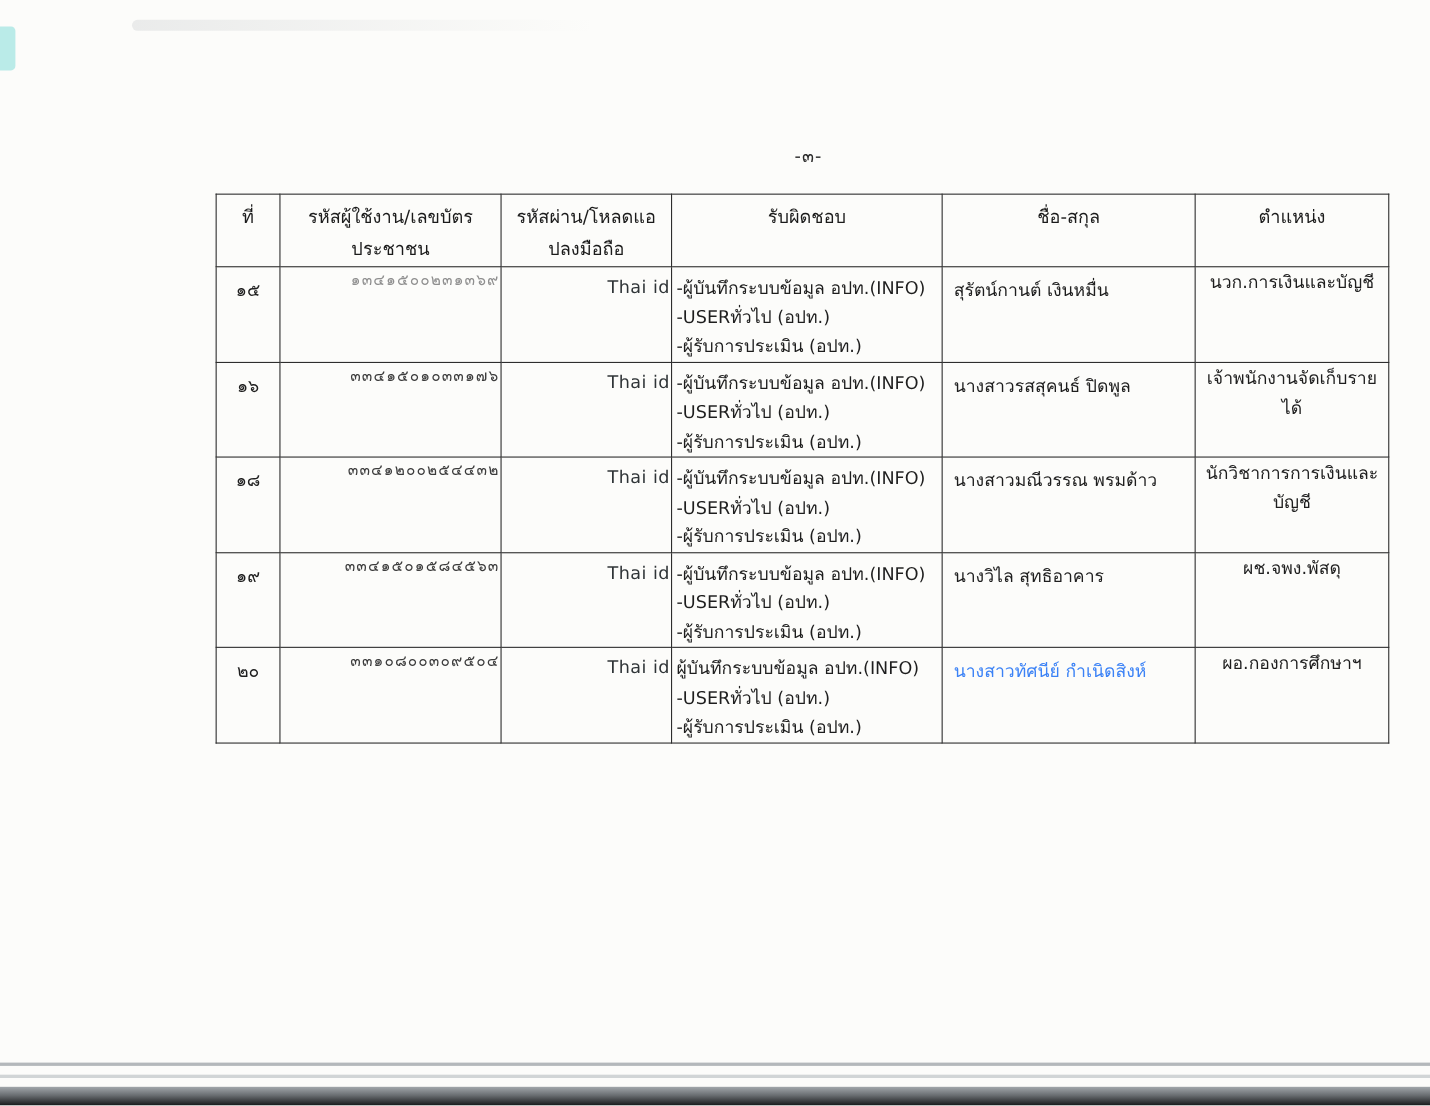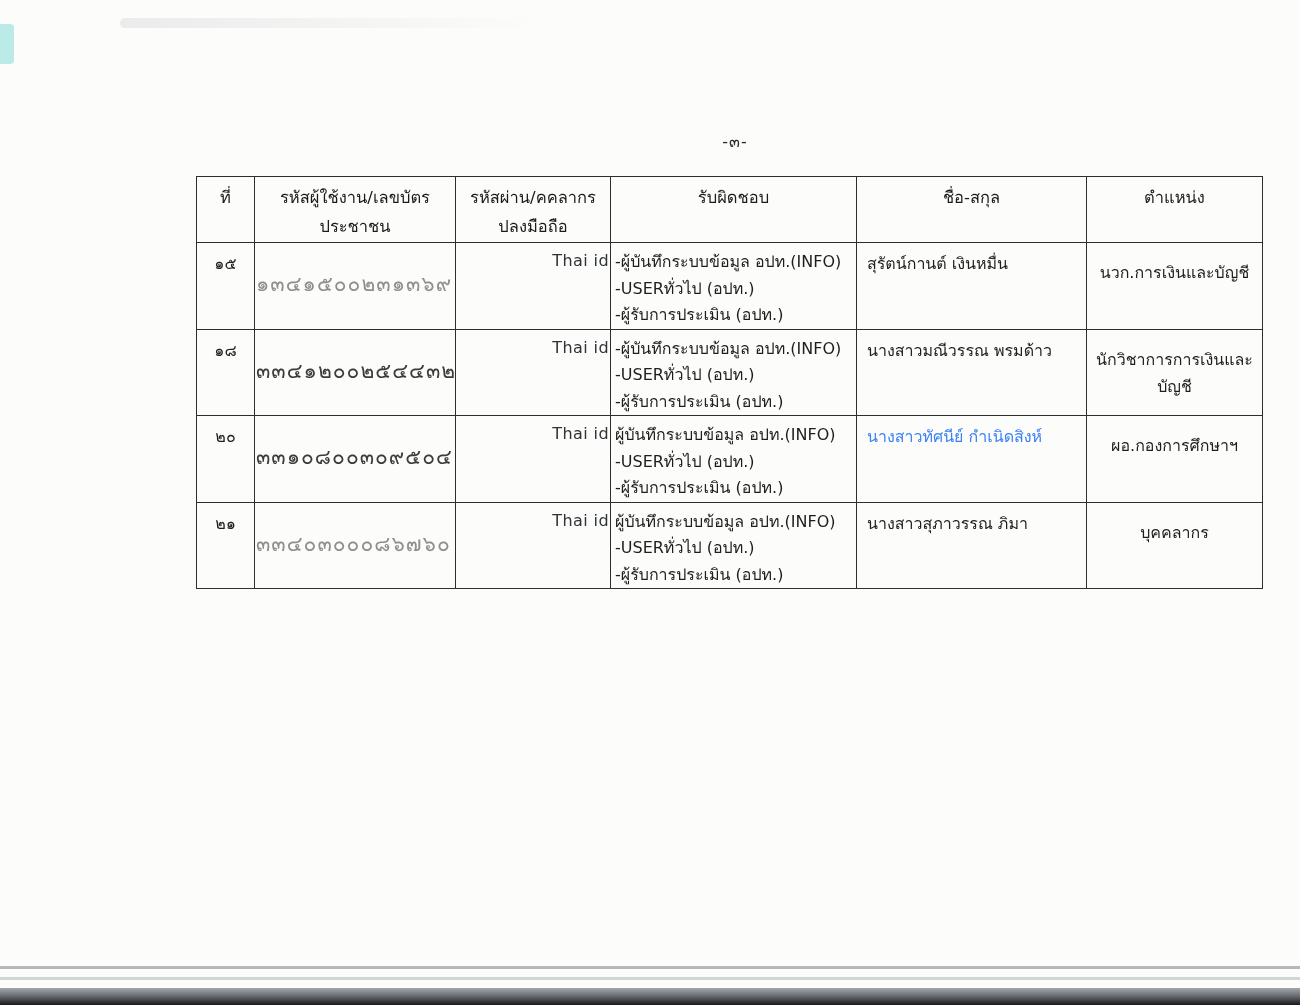--- a/index.html
+++ b/index.html
@@ -31,26 +31,26 @@
   #table-body tr:nth-child(3){height:78px;}
   #table-body tr:nth-child(4){height:79px;}
   #table-body tr:nth-child(5){height:79px;}
   #table-body tr:nth-child(6){height:101px;margin-left:31px;}
   #table-body tr:nth-child(7){height:81px;}
   .doc-table th{
     text-align:center;font-size:16.5px;padding-top:6px;color:#1b1b1b;
   }
   .hline{line-height:29px;}
   .c-no{text-align:center;padding-top:8px;font-size:16px;}
-  .c-id{text-align:left;padding-top:24px;font-size:21px;letter-spacing:1px;color:#3c3c3c;}
+  .c-id{text-align:right;padding-top:0;font-size:14px;letter-spacing:1px;color:#3c3c3c;}
   .c-pwd{text-align:right;padding-top:8px;font-size:16px;letter-spacing:0.4px;color:#2f3437;}
   .c-resp{padding:6px 4px 0 4px;font-size:16px;}
   .c-resp .rline{line-height:26.5px;white-space:nowrap;}
   .c-name{padding:8px 4px 0 10px;font-size:16px;white-space:nowrap;}
-  .c-pos{text-align:center;padding:16px 4px 0 4px;font-size:16px;}
+  .c-pos{text-align:center;padding:0 4px 0 4px;font-size:16px;}
   .c-pos .pline{line-height:27px;}
   .muted{color:#8f8f8f;}
   .muted-name{color:#3b82f6;}
 
   
   .corner-mark{
     position:absolute;left:0;top:24px;width:14px;height:40px;
     border-radius:0 4px 4px 0;opacity:0.9;
   }
   .scan-line-1{position:absolute;left:0;top:966px;width:100%;height:3px;}
@@ -84,21 +84,21 @@
   <thead>
     <tr id="header-row">
         <th>
           <div class="hline">ที่</div>
         </th>
         <th>
           <div class="hline">รหัสผู้ใช้งาน/เลขบัตร</div>
           <div class="hline">ประชาชน</div>
         </th>
         <th>
-          <div class="hline">รหัสผ่าน/คคลากร</div>
+          <div class="hline">รหัสผ่าน/โหลดแอ</div>
           <div class="hline">ปลงมือถือ</div>
         </th>
         <th>
           <div class="hline">รับผิดชอบ</div>
         </th>
         <th>
           <div class="hline">ชื่อ-สกุล</div>
         </th>
         <th>
           <div class="hline">ตำแหน่ง</div>
@@ -114,60 +114,74 @@
           <div class="rline">-ผู้บันทึกระบบข้อมูล อปท.(INFO)</div>
           <div class="rline">-USERทั่วไป (อปท.)</div>
           <div class="rline">-ผู้รับการประเมิน (อปท.)</div>
         </td>
         <td class="c-name">สุรัตน์กานต์ เงินหมื่น</td>
         <td class="c-pos">
           <div class="pline">นวก.การเงินและบัญชี</div>
         </td>
       </tr>
       <tr>
+        <td class="c-no">๑๖</td>
+        <td class="c-id">๓๓๔๑๕๐๑๐๓๓๑๗๖</td>
+        <td class="c-pwd">Thai id</td>
+        <td class="c-resp">
+          <div class="rline">-ผู้บันทึกระบบข้อมูล อปท.(INFO)</div>
+          <div class="rline">-USERทั่วไป (อปท.)</div>
+          <div class="rline">-ผู้รับการประเมิน (อปท.)</div>
+        </td>
+        <td class="c-name">นางสาวรสสุคนธ์  ปิดพูล</td>
+        <td class="c-pos">
+          <div class="pline">เจ้าพนักงานจัดเก็บรายได้</div>
+        </td>
+      </tr>
+      <tr>
         <td class="c-no">๑๘</td>
         <td class="c-id">๓๓๔๑๒๐๐๒๕๔๔๓๒</td>
         <td class="c-pwd">Thai id</td>
         <td class="c-resp">
           <div class="rline">-ผู้บันทึกระบบข้อมูล อปท.(INFO)</div>
           <div class="rline">-USERทั่วไป (อปท.)</div>
           <div class="rline">-ผู้รับการประเมิน (อปท.)</div>
         </td>
         <td class="c-name">นางสาวมณีวรรณ  พรมด้าว</td>
         <td class="c-pos">
           <div class="pline">นักวิชาการการเงินและ</div>
           <div class="pline">บัญชี</div>
+        </td>
+      </tr>
+      <tr>
+        <td class="c-no">๑๙</td>
+        <td class="c-id">๓๓๔๑๕๐๑๕๘๔๕๖๓</td>
+        <td class="c-pwd">Thai id</td>
+        <td class="c-resp">
+          <div class="rline">-ผู้บันทึกระบบข้อมูล อปท.(INFO)</div>
+          <div class="rline">-USERทั่วไป (อปท.)</div>
+          <div class="rline">-ผู้รับการประเมิน (อปท.)</div>
+        </td>
+        <td class="c-name">นางวิไล  สุทธิอาคาร</td>
+        <td class="c-pos">
+          <div class="pline">ผช.จพง.พัสดุ</div>
         </td>
       </tr>
       <tr>
         <td class="c-no">๒๐</td>
         <td class="c-id">๓๓๑๐๘๐๐๓๐๙๕๐๔</td>
         <td class="c-pwd">Thai id</td>
         <td class="c-resp">
           <div class="rline">ผู้บันทึกระบบข้อมูล อปท.(INFO)</div>
           <div class="rline">-USERทั่วไป (อปท.)</div>
           <div class="rline">-ผู้รับการประเมิน (อปท.)</div>
         </td>
         <td class="c-name muted-name">นางสาวทัศนีย์  กำเนิดสิงห์</td>
         <td class="c-pos">
           <div class="pline">ผอ.กองการศึกษาฯ</div>
         </td>
       </tr>
-      <tr>
-        <td class="c-no">๒๑</td>
-        <td class="c-id muted">๓๓๔๐๓๐๐๐๘๖๗๖๐</td>
-        <td class="c-pwd">Thai id</td>
-        <td class="c-resp">
-          <div class="rline">ผู้บันทึกระบบข้อมูล อปท.(INFO)</div>
-          <div class="rline">-USERทั่วไป (อปท.)</div>
-          <div class="rline">-ผู้รับการประเมิน (อปท.)</div>
-        </td>
-        <td class="c-name">นางสาวสุภาวรรณ  ภิมา</td>
-        <td class="c-pos">
-          <div class="pline">บุคคลากร</div>
-        </td>
-      </tr>
     </tbody>
 </table>
 
 <div class="scan-line-1" style="background: rgb(180, 184, 187);"></div>
 <div class="scan-line-2" style="background: rgb(198, 202, 205);"></div>
 <div class="bottom-band" style="background: linear-gradient(rgb(162, 167, 171) 0%, rgb(106, 110, 114) 45%, rgb(23, 24, 26) 100%);"></div>
 
 </body></html>

